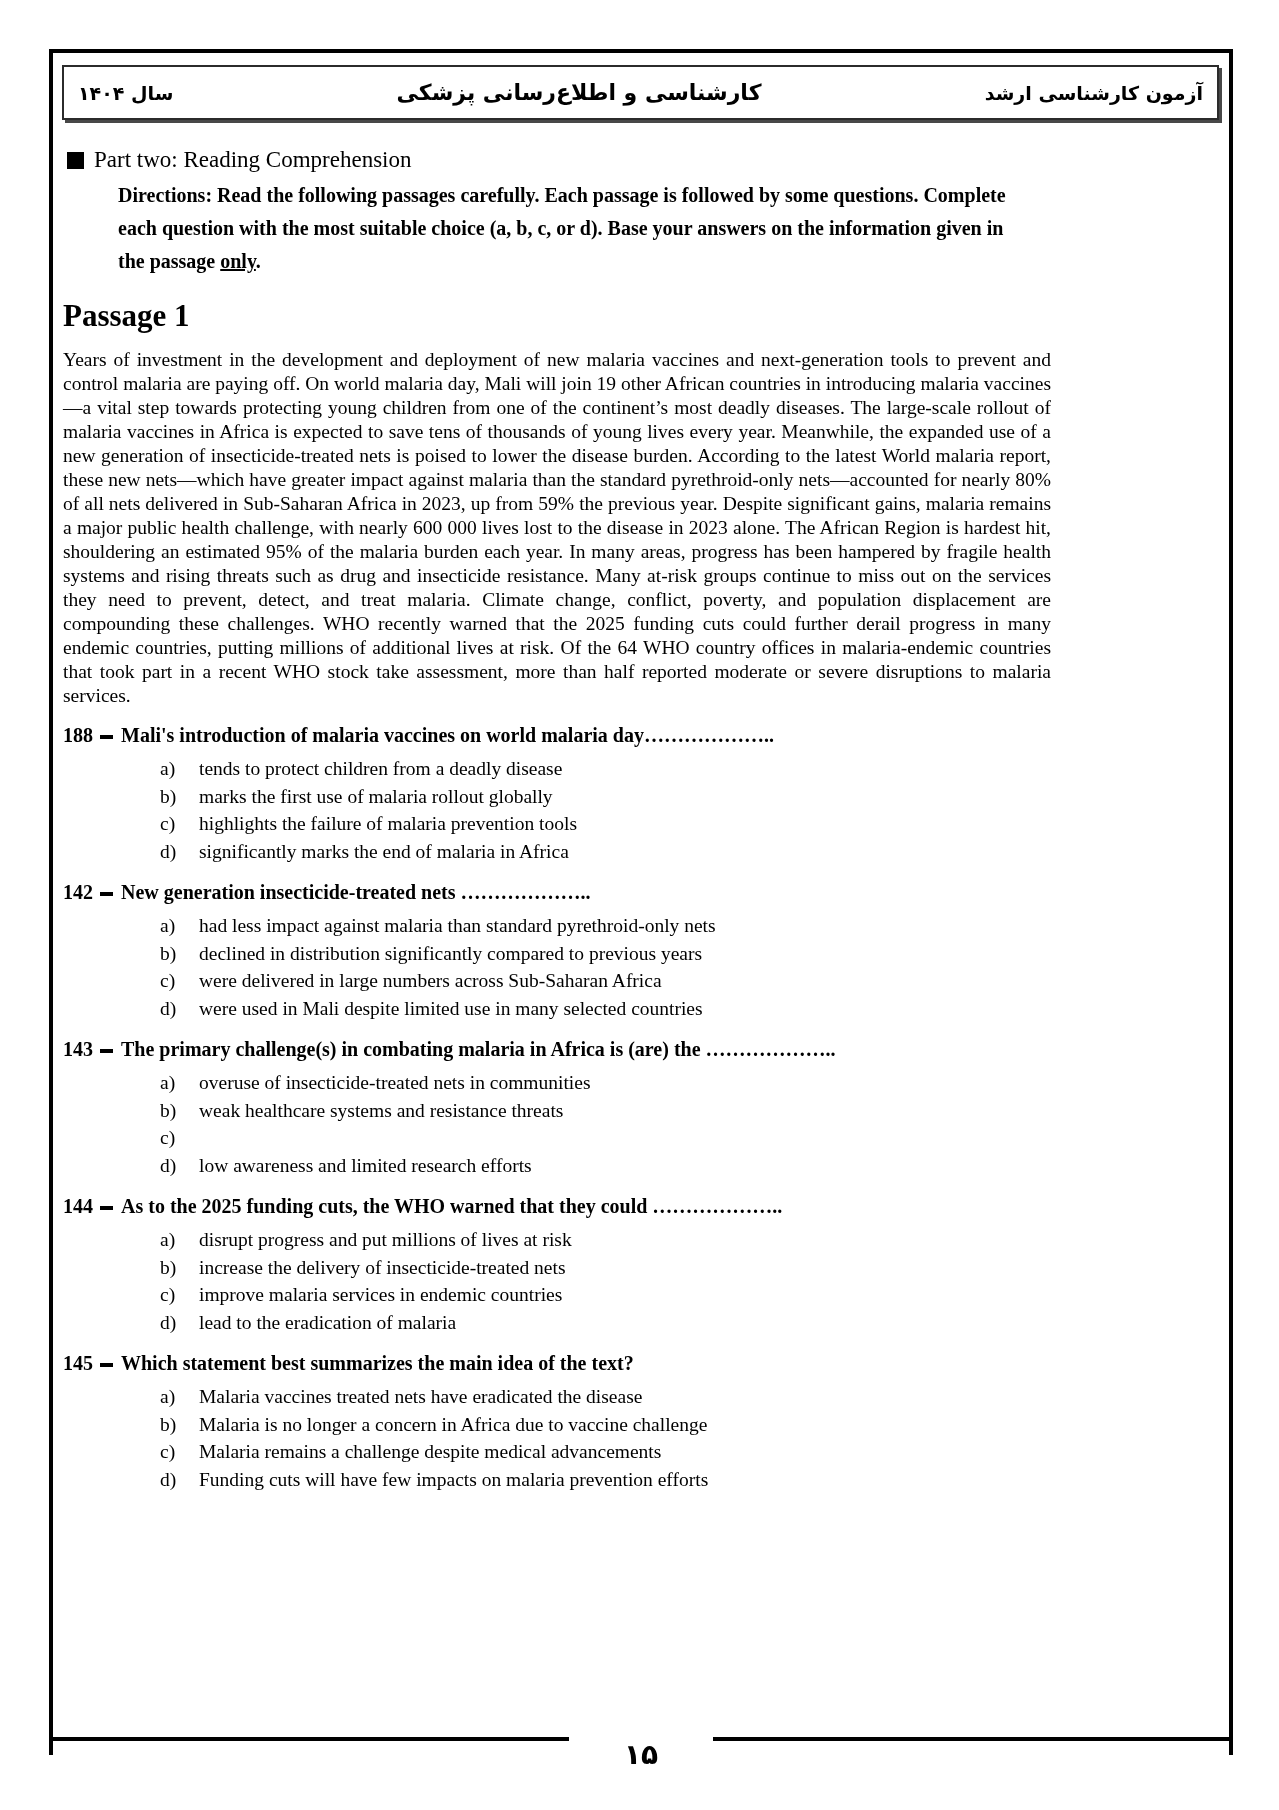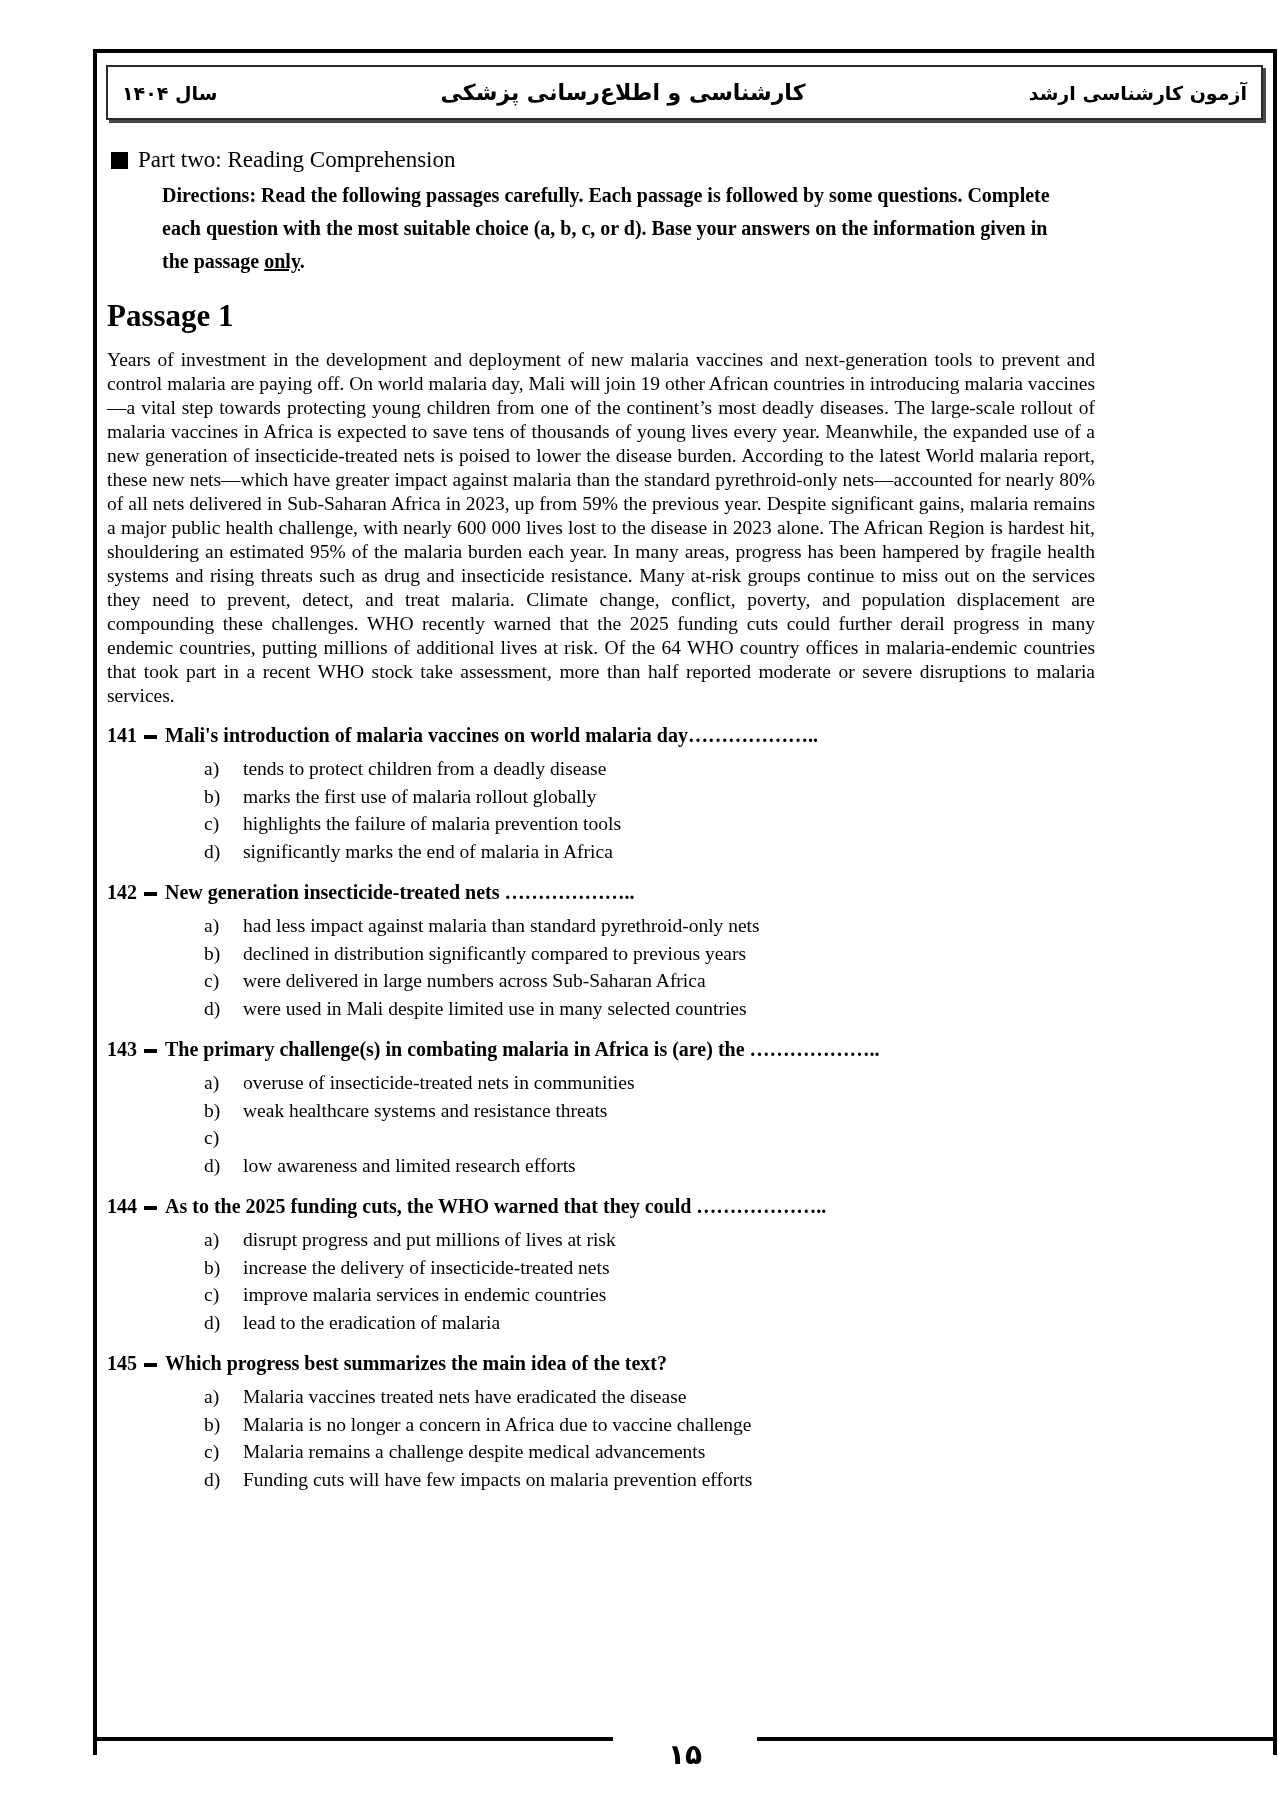--- a/index.html
+++ b/index.html
@@ -5,21 +5,20 @@
   html,body{margin:0;padding:0;background:#ffffff;}
   body{
     width:1279px;height:1810px;position:relative;overflow:hidden;
     font-family:"Liberation Serif",serif;color:#000;
   }
   .page-box{
     position:absolute;left:49px;top:49px;width:1184px;height:1706px;
     box-sizing:border-box;
     border-left:4px solid #000;border-right:4px solid #000;border-top:4px solid #000;
     padding:0 0 0 0;
-    margin-left:44px;
   }
   
   .header-bar{
     position:absolute;left:9px;right:10px;top:12px;height:55px;
     box-sizing:border-box;border:2px solid #2b2b2b;
     box-shadow:3px 3px 0 rgba(40,40,40,0.85);
     background:#fff;
     display:flex;align-items:center;justify-content:space-between;
     padding:0 14px;
   }
@@ -97,21 +96,21 @@
     </div>
 
     <p class="directions"><span>Directions: Read the following passages carefully. Each passage is followed by some questions. Complete each question with the most suitable choice (a, b, c, or d). Base your answers on the information given in the passage </span><span class="underline">only</span><span>.</span></p>
 
     <div class="passage-title">Passage 1</div>
 
     <p class="passage-body">Years of investment in the development and deployment of new malaria vaccines and next-generation tools to prevent and control malaria are paying off. On world malaria day, Mali will join 19 other African countries in introducing malaria vaccines—a vital step towards protecting young children from one of the continent’s most deadly diseases. The large-scale rollout of malaria vaccines in Africa is expected to save tens of thousands of young lives every year. Meanwhile, the expanded use of a new generation of insecticide-treated nets is poised to lower the disease burden. According to the latest World malaria report, these new nets—which have greater impact against malaria than the standard pyrethroid-only nets—accounted for nearly 80% of all nets delivered in Sub-Saharan Africa in 2023, up from 59% the previous year. Despite significant gains, malaria remains a major public health challenge, with nearly 600 000 lives lost to the disease in 2023 alone. The African Region is hardest hit, shouldering an estimated 95% of the malaria burden each year. In many areas, progress has been hampered by fragile health systems and rising threats such as drug and insecticide resistance. Many at-risk groups continue to miss out on the services they need to prevent, detect, and treat malaria. Climate change, conflict, poverty, and population displacement are compounding these challenges. WHO recently warned that the 2025 funding cuts could further derail progress in many endemic countries, putting millions of additional lives at risk. Of the 64 WHO country offices in malaria-endemic countries that took part in a recent WHO stock take assessment, more than half reported moderate or severe disruptions to malaria services.</p>
 
     <div class="questions">
         <div class="question">
-          <div class="q-stem"><span class="q-num">141</span><span class="q-sep"></span><span class="q-text">Mali's introduction of malaria vaccines on world malaria day………………..</span></div>
+          <div class="q-stem"><span class="q-num">188</span><span class="q-sep"></span><span class="q-text">Mali's introduction of malaria vaccines on world malaria day………………..</span></div>
           <div class="option">
             <span class="opt-letter">a)</span>
             <span class="opt-text">tends to protect children from a deadly disease</span>
           </div>
           <div class="option">
             <span class="opt-letter">b)</span>
             <span class="opt-text">marks the first use of malaria rollout globally</span>
           </div>
           <div class="option">
             <span class="opt-letter">c)</span>
@@ -172,21 +171,21 @@
           <div class="option">
             <span class="opt-letter">c)</span>
             <span class="opt-text">improve malaria services in endemic countries</span>
           </div>
           <div class="option">
             <span class="opt-letter">d)</span>
             <span class="opt-text">lead to the eradication of malaria</span>
           </div>
         </div>
         <div class="question">
-          <div class="q-stem"><span class="q-num">145</span><span class="q-sep"></span><span class="q-text">Which progress best summarizes the main idea of the text?</span></div>
+          <div class="q-stem"><span class="q-num">145</span><span class="q-sep"></span><span class="q-text">Which statement best summarizes the main idea of the text?</span></div>
           <div class="option">
             <span class="opt-letter">a)</span>
             <span class="opt-text">Malaria vaccines treated nets have eradicated the disease</span>
           </div>
           <div class="option">
             <span class="opt-letter">b)</span>
             <span class="opt-text">Malaria is no longer a concern in Africa due to vaccine challenge</span>
           </div>
           <div class="option">
             <span class="opt-letter">c)</span>

